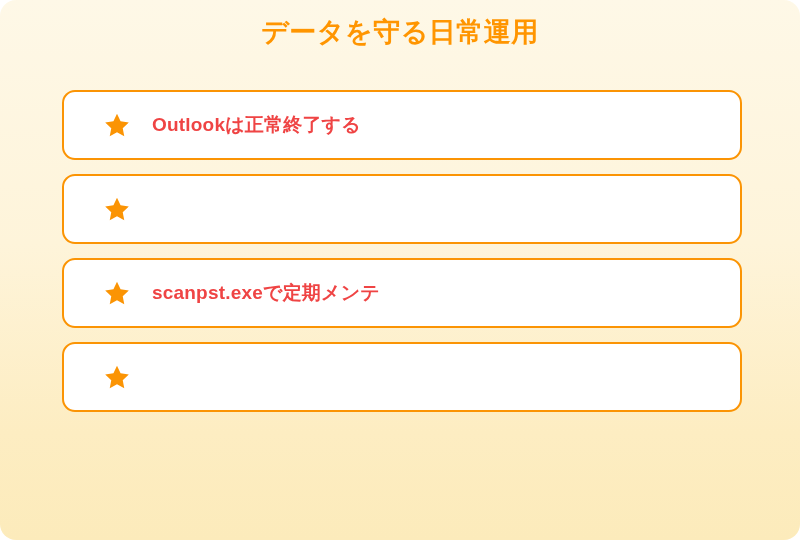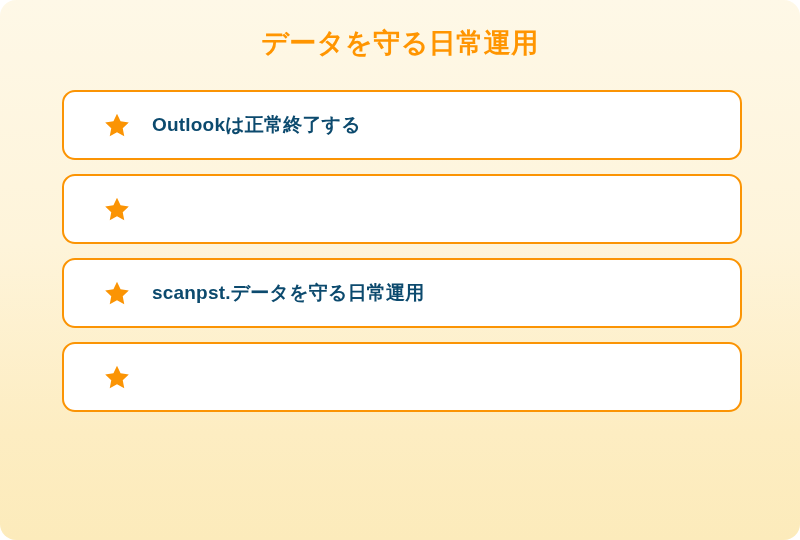--- a/index.html
+++ b/index.html
@@ -19,21 +19,21 @@
     width: 800px;
     height: 540px;
     box-sizing: border-box;
     border-radius: 16px;
     background: linear-gradient(180deg, #FEF8E7 0%, #FEF4DA 45%, #FDEDC2 80%, #FCEBBB 100%);
     overflow: hidden;
   }
 
   #title {
     position: absolute;
-    top: 26px;
+    top: 15px;
     left: 0;
     width: 800px;
     text-align: center;
     font-size: 27px;
     font-weight: 700;
     letter-spacing: 0.5px;
     color: #FF9500;
     line-height: 1.3;
     white-space: nowrap;
   }
@@ -63,21 +63,21 @@
     flex: 0 0 auto;
     width: 26px;
     height: 26px;
     display: block;
     margin-right: 22px;
   }
 
   .card-label {
     font-size: 19px;
     font-weight: 700;
-    color: #0c4a6e;
+    color: #ef4444;
     letter-spacing: 0.2px;
     line-height: 1.2;
     white-space: nowrap;
   }
 </style>
 </head>
 <body>
 
 <div id="slide">
 
@@ -96,21 +96,21 @@
     <div class="card">
       <svg class="star-icon" viewBox="0 0 24 24">
         <polygon points="12,1.6 15.3,8.6 22.9,9.6 17.3,14.9 18.7,22.4 12,18.8 5.3,22.4 6.7,14.9 1.1,9.6 8.7,8.6" fill="#FB9404"></polygon>
       </svg>
     </div>
 
     <div class="card">
       <svg class="star-icon" viewBox="0 0 24 24">
         <polygon points="12,1.6 15.3,8.6 22.9,9.6 17.3,14.9 18.7,22.4 12,18.8 5.3,22.4 6.7,14.9 1.1,9.6 8.7,8.6" fill="#FB9404"></polygon>
       </svg>
-      <span class="card-label">scanpst.データを守る日常運用</span>
+      <span class="card-label">scanpst.exeで定期メンテ</span>
     </div>
 
     <div class="card">
       <svg class="star-icon" viewBox="0 0 24 24">
         <polygon points="12,1.6 15.3,8.6 22.9,9.6 17.3,14.9 18.7,22.4 12,18.8 5.3,22.4 6.7,14.9 1.1,9.6 8.7,8.6" fill="#FB9404"></polygon>
       </svg>
     </div>
 
   </div>
 </div>

